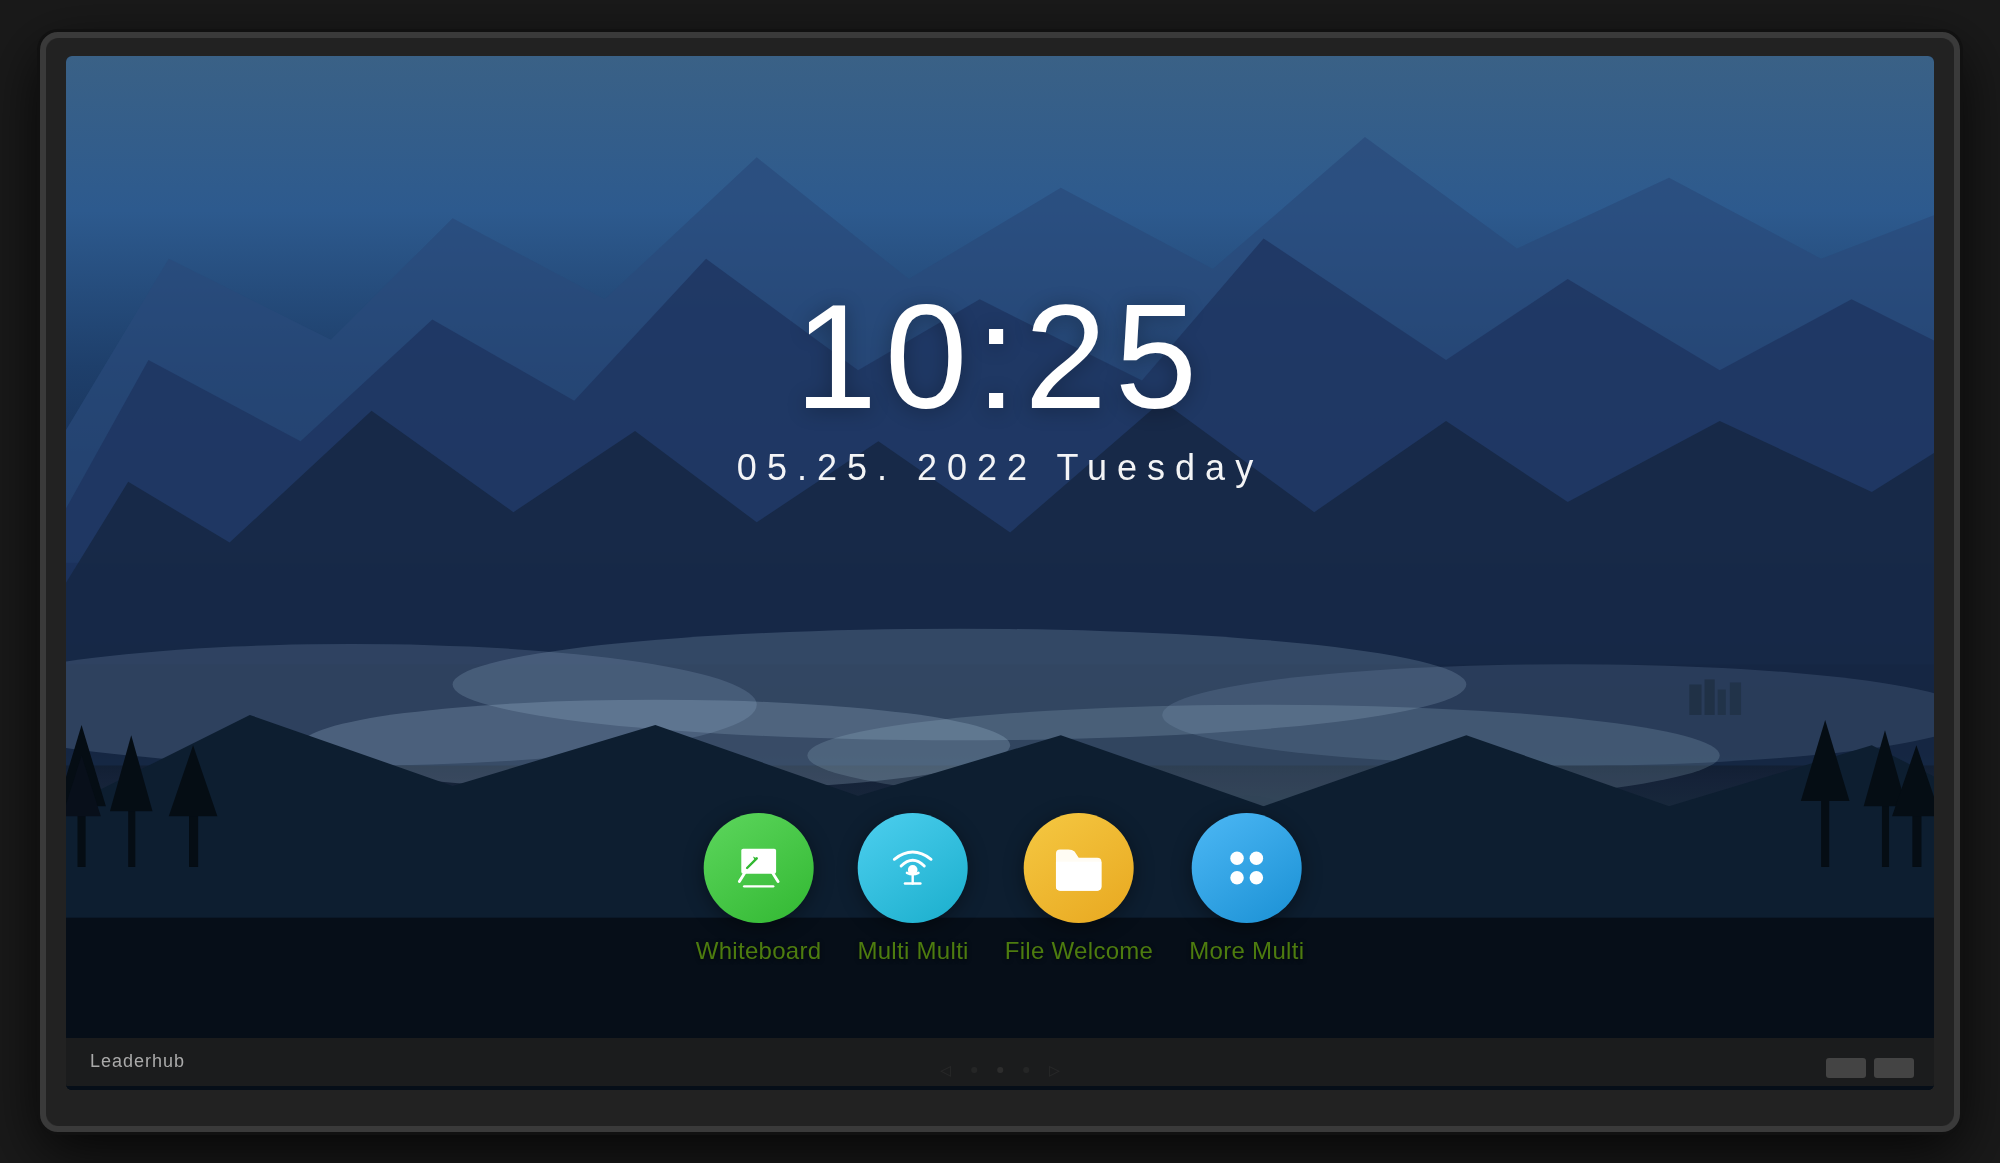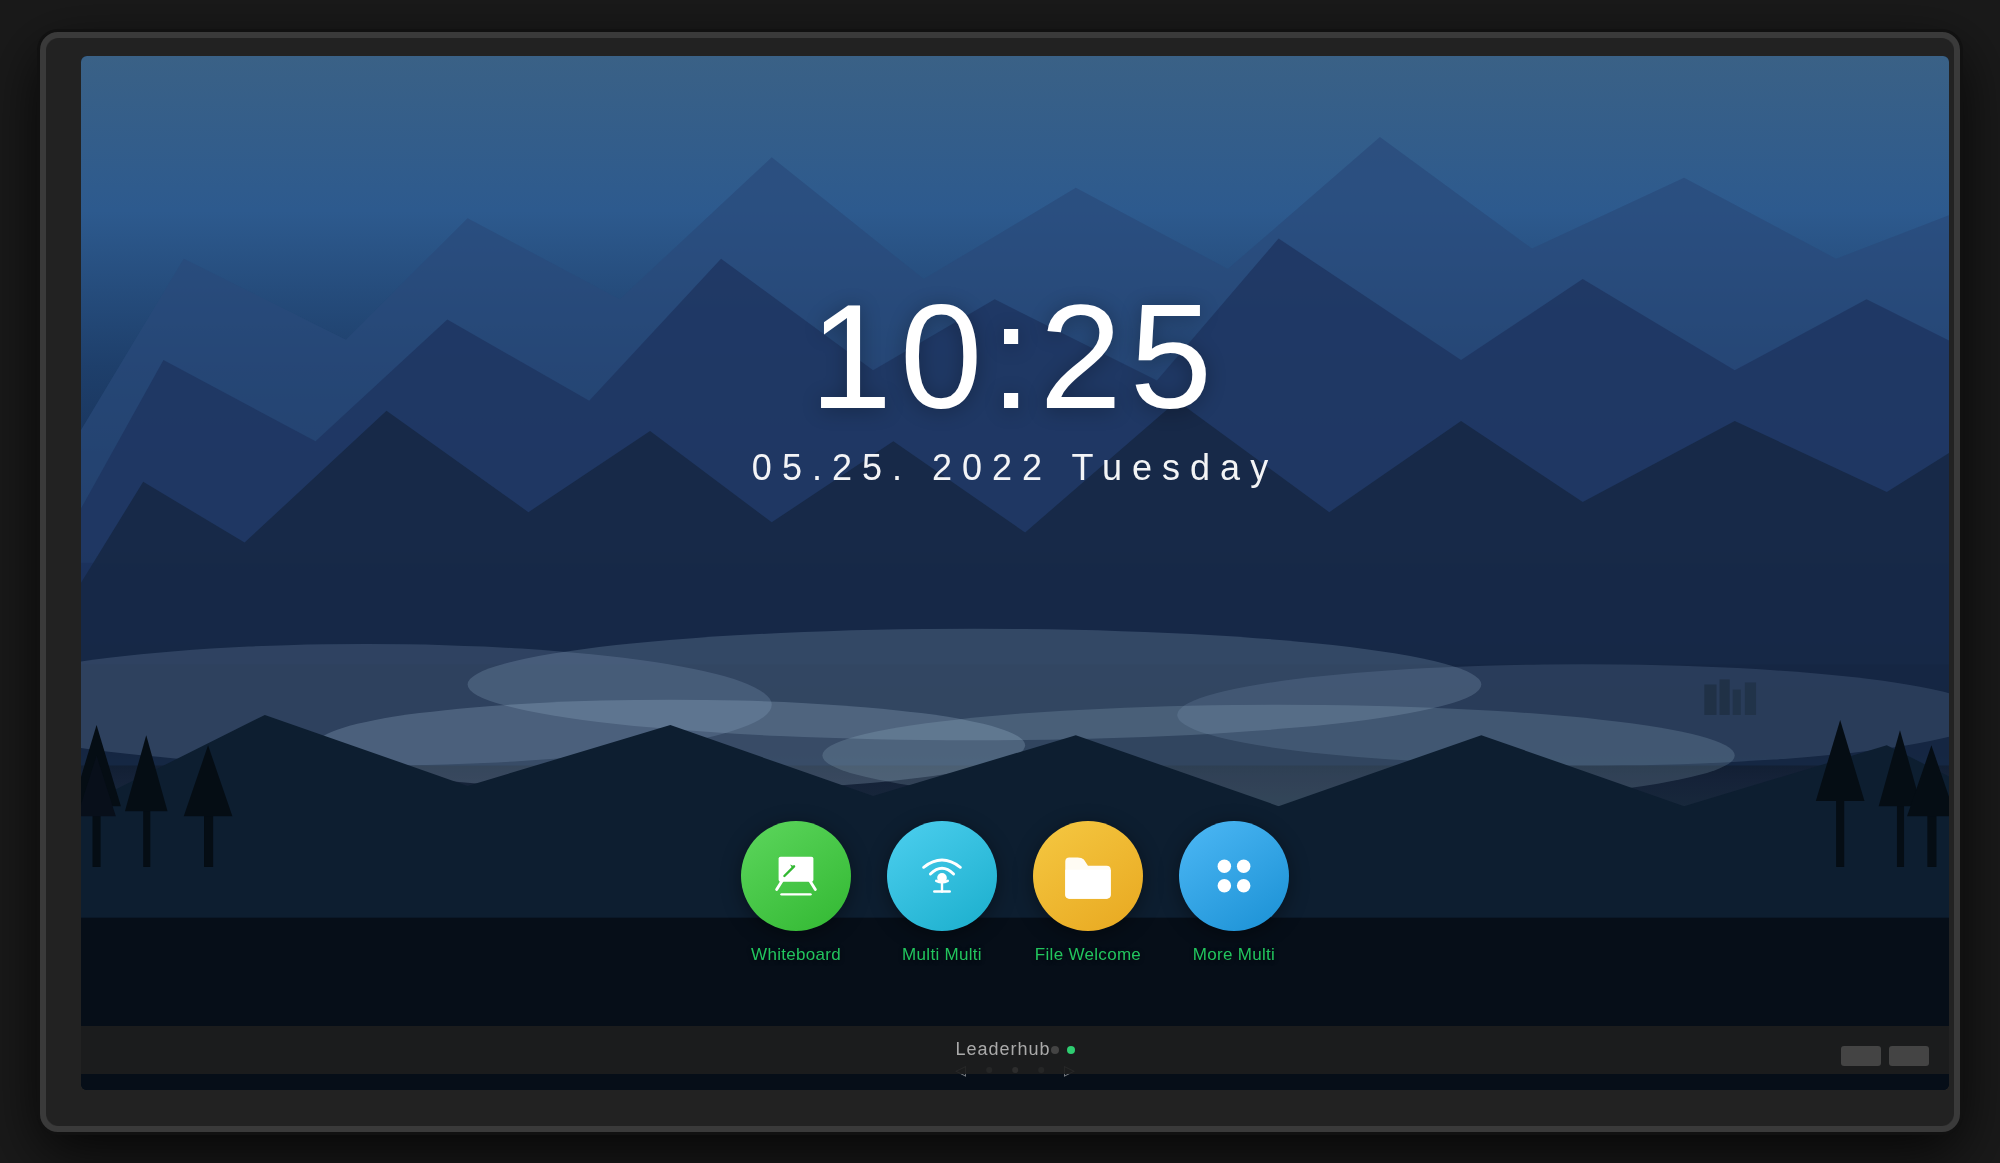--- a/index.html
+++ b/index.html
@@ -35,21 +35,20 @@
       position: relative;
     }
 
     .screen {
       width: 100%;
       height: calc(100% - 0px);
       border-radius: 6px;
       overflow: hidden;
       position: relative;
       background: #0a1628;
-      margin-left: 15px;
     }
 
     
     .bg-gradient {
       position: absolute;
       inset: 0;
       background:
         linear-gradient(180deg,
           #3a6186 0%,
           #2d5a8e 15%,
@@ -145,46 +144,46 @@
 
     .app-icon.welcome {
       background: linear-gradient(145deg, #f05a28, #d43d10);
     }
 
     .app-icon.moreapps {
       background: linear-gradient(145deg, #4db8f5, #1a90d4);
     }
 
     .app-label {
-      color: #22c55e;
-      font-size: 17px;
+      color: #4d7c0f;
+      font-size: 24px;
       font-weight: 400;
       text-align: center;
       text-shadow: 0 1px 4px rgba(0,0,0,0.6);
       white-space: nowrap;
       letter-spacing: 0.3px;
     }
 
     
     .icon-whiteboard svg {
       width: 58px;
       height: 52px;
     }
 
     
     .bottom-bar {
       position: absolute;
-      bottom: 16px;
+      bottom: 4px;
       left: 0;
       right: 0;
       height: 48px;
       background: rgba(30, 30, 30, 0.9);
       display: flex;
       align-items: center;
-      justify-content: center;
+      justify-content: space-between;
       padding: 0 24px;
     }
 
     .brand-logo {
       color: #aaa;
       font-size: 18px;
       font-weight: 500;
       letter-spacing: 1px;
     }
 

